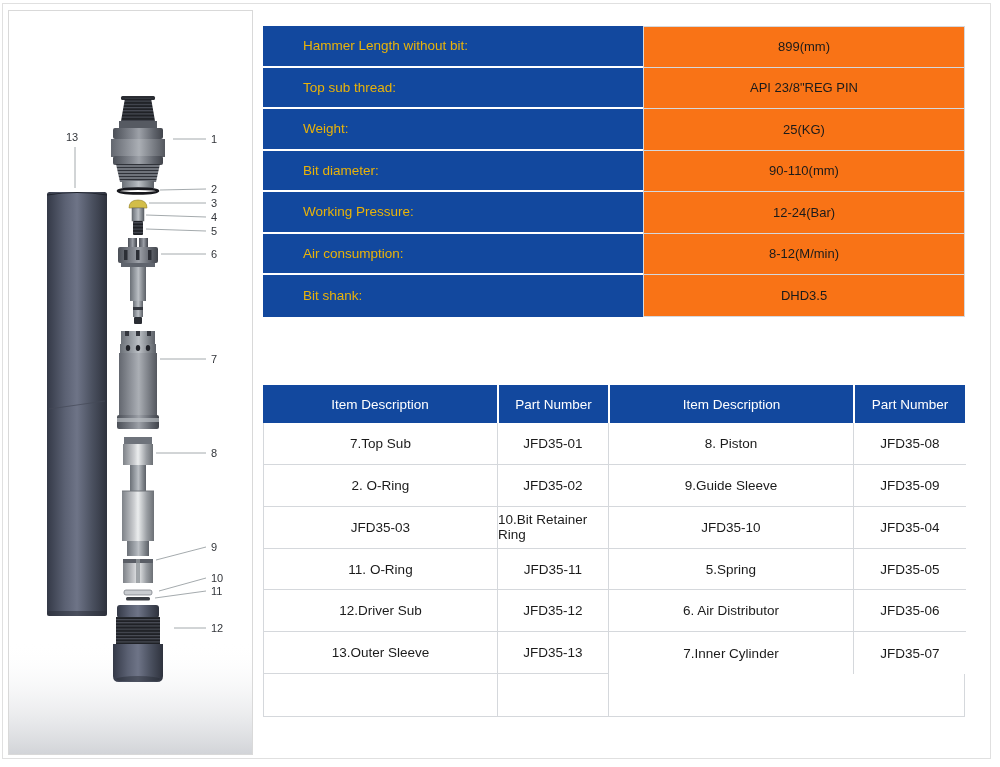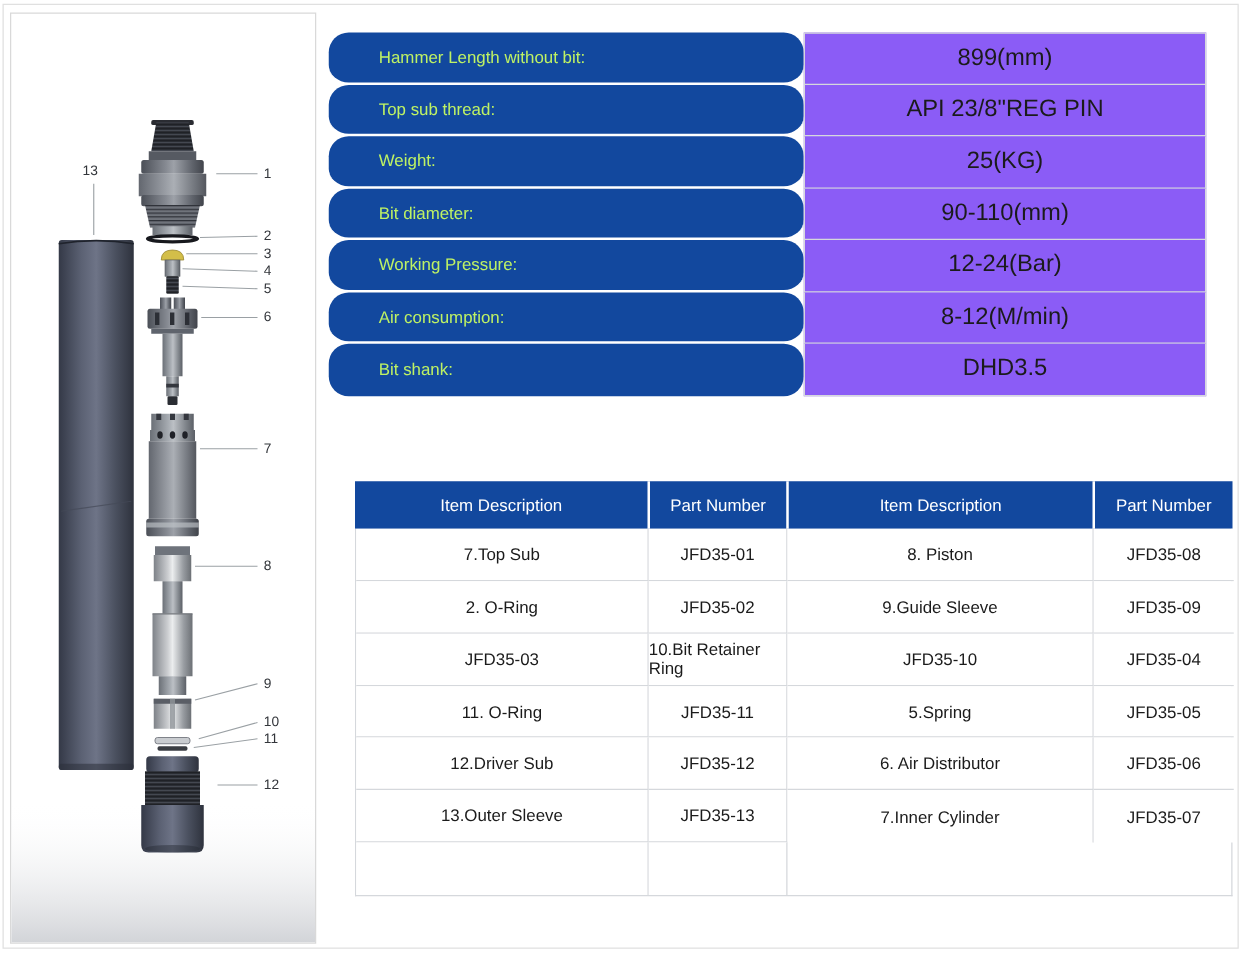--- a/index.html
+++ b/index.html
@@ -21,35 +21,34 @@
   .diagram-panel{
     position:absolute;left:8px;top:10px;width:245px;height:745px;
     border:1px solid #d9d9d9;box-sizing:border-box;background:#ffffff;
   }
   .diagram-panel svg{display:block;width:243px;height:743px;}
   .plabel{font-size:11px;fill:#33363b;font-family:"Liberation Sans",sans-serif;}
   
   .spec-table{position:absolute;left:263px;top:26px;width:702px;}
   .spec-row{display:grid;grid-template-columns:380px 322px;height:41.5px;}
   .spec-label{
-    background:var(--blue);color:#bef264;display:flex;align-items:center;
+    background:var(--blue);color:#eab308;display:flex;align-items:center;
     padding-left:40px;box-sizing:border-box;font-size:13.5px;
     border-bottom:2px solid #ffffff;
-    border-radius:16px;
   }
   .spec-row:last-child .spec-label{border-bottom:none;}
   .spec-value{
-    background:#8b5cf6;display:flex;align-items:center;justify-content:center;
-    font-size:19px;color:var(--ink);box-sizing:border-box;
+    background:#f97316;display:flex;align-items:center;justify-content:center;
+    font-size:13px;color:var(--ink);box-sizing:border-box;
     border-left:1px solid var(--grid);border-right:1px solid var(--grid);
     border-bottom:1px solid var(--grid);
   }
   .spec-row:first-child .spec-value{border-top:1px solid var(--grid);}
   
-  .parts-table{position:absolute;left:263px;top:385px;width:702px;margin-left:21px;}
+  .parts-table{position:absolute;left:263px;top:385px;width:702px;}
   .parts-header{display:grid;grid-template-columns:234px 111px 245px 112px;height:38px;background:var(--blue);}
   .hcell{
     color:#ffffff;display:flex;align-items:center;justify-content:center;
     font-size:13.5px;border-left:2px solid #ffffff;box-sizing:border-box;
   }
   .hcell:first-child{border-left:none;}
   .parts-body{
     display:grid;grid-template-columns:234px 111px 245px 112px;grid-auto-rows:41.86px;
     border:1px solid var(--grid);border-top:none;box-sizing:border-box;width:702px;
   }

